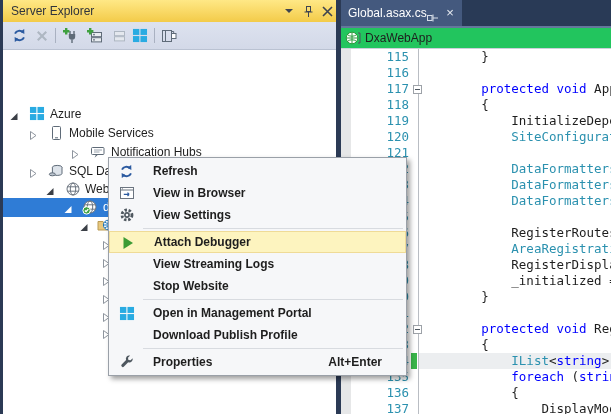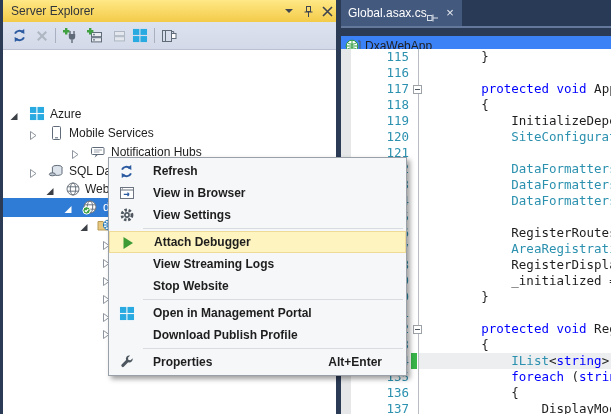--- a/index.html
+++ b/index.html
@@ -22,21 +22,21 @@
   .tree-ico{top:1px;height:16px;}
   .tree-lab{position:absolute;top:0;white-space:nowrap;}
   
   #editor{position:absolute;left:341px;top:0;width:270px;height:414px;}
   #tabstrip{position:absolute;left:0;top:0;right:0;height:26px;background:#293A56;}
   #tabstrip-line{position:absolute;left:0;top:26px;right:0;height:2px;background:#64789B;}
   #doc-tab{position:absolute;left:0;top:0;width:121px;height:26px;background:#44597E;color:#FFFFFF;line-height:26px;}
   #tab-title{position:absolute;left:7px;top:0;}
   #tab-pin{position:absolute;left:85px;top:7px;width:13px;height:13px;}
   #tab-close{position:absolute;left:102px;top:0;width:14px;height:26px;color:#E8ECF2;font-size:13px;line-height:25px;text-align:center;}
-  #navbar{position:absolute;left:0;top:28px;right:0;height:20px;background:#3b82f6;border-bottom:1px solid #CBD0DA;margin-top:8px;}
+  #navbar{position:absolute;left:0;top:28px;right:0;height:20px;background:#22c55e;border-bottom:1px solid #CBD0DA;}
   #nav-ico{position:absolute;left:4px;top:2px;}
   #nav-text{position:absolute;left:24px;top:0;line-height:20px;color:#1E1E1E;}
   #code{position:absolute;left:0;top:49px;right:0;bottom:0;background:#FFFFFF;overflow:hidden;
         font-family:"DejaVu Sans Mono",monospace;font-size:12.5px;}
   #glyph-margin{position:absolute;left:0;top:0;bottom:0;width:10px;background:#E6E7E8;}
   #fold-line{position:absolute;left:77px;top:0;bottom:0;width:1px;background:#B9BDC3;}
   .code-line{position:absolute;left:0;right:0;height:16px;line-height:16px;}
   .cl-band{position:absolute;left:78px;right:0;top:0;height:16px;background:#ECEEF0;}
   .cl-num{position:absolute;left:10px;width:58px;text-align:right;color:#2B91AF;}
   .cl-chg{position:absolute;left:70px;top:0;width:6px;height:16px;background:#39B54A;}

